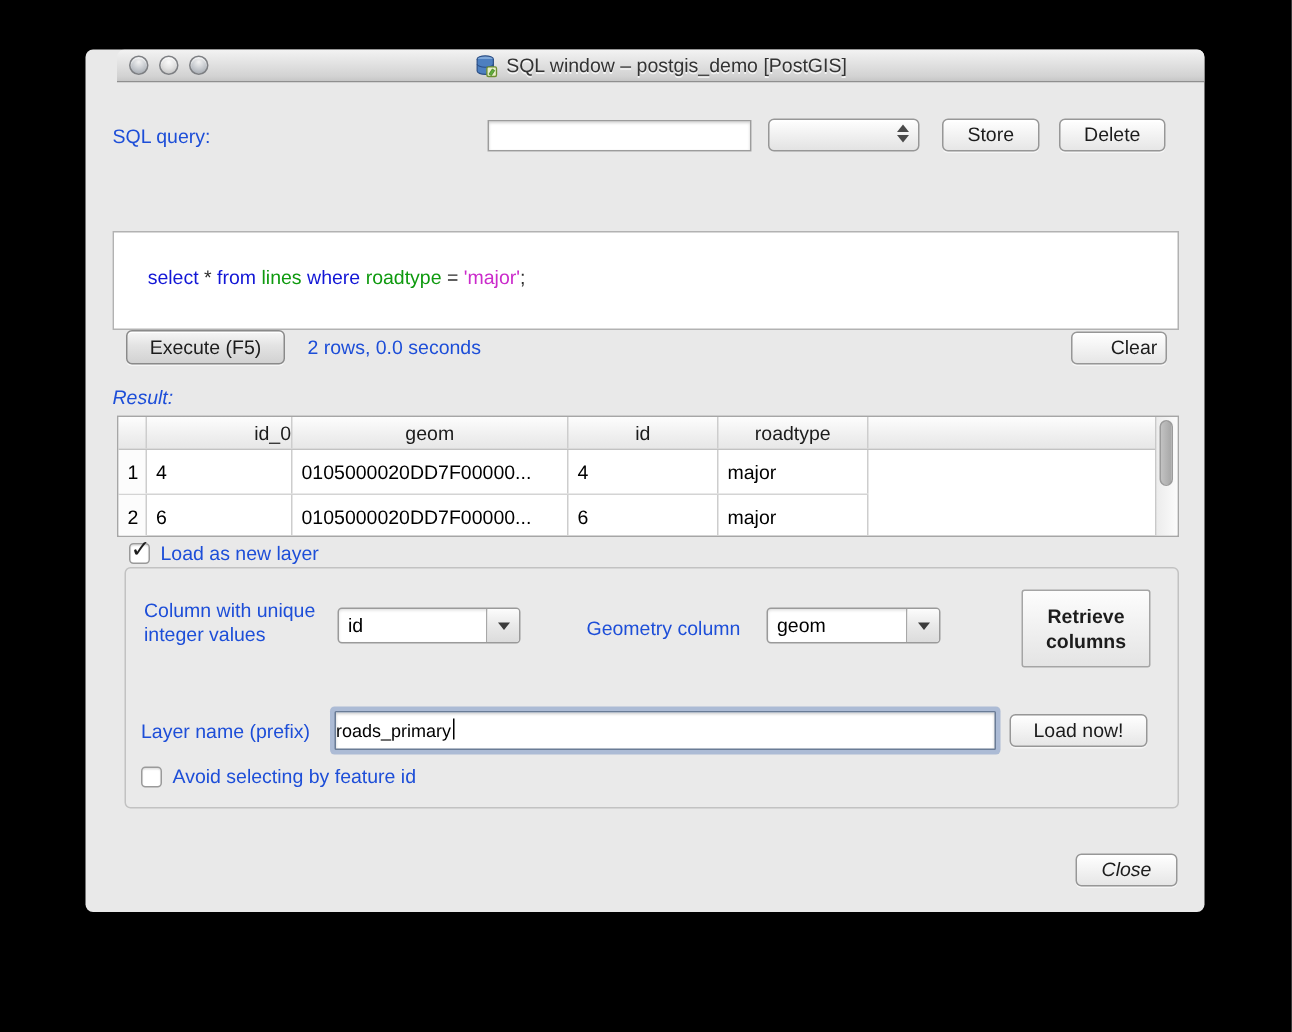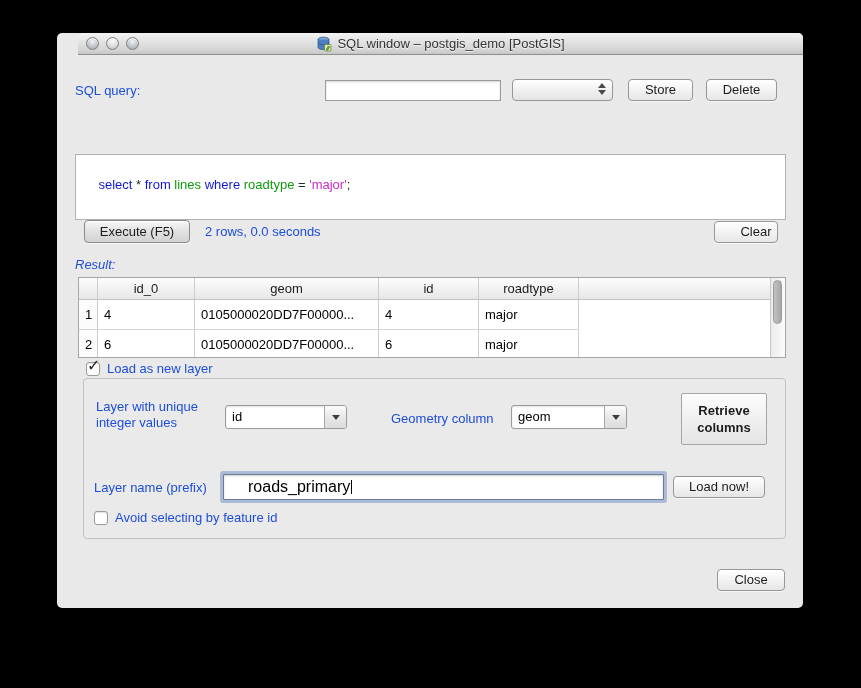--- a/index.html
+++ b/index.html
@@ -121,21 +121,21 @@
   .retrieve-btn {
     position:absolute; left:597px; top:14px; width:86px; height:52px;
     border:1px solid #a5a5a5; border-radius:2px;
     background:linear-gradient(#fdfdfd,#efefef 55%,#e4e4e4);
     font-size:13px; color:#1c1c1c; display:flex; align-items:center; justify-content:center; text-align:center; line-height:17px;
   }
   .layer-field {
     position:absolute; left:139px; top:95px; width:441px; height:26px;
     background:#fff; border:1px solid #6a7c96; border-radius:1px;
     box-shadow:0 0 0 3px rgba(120,148,194,.55), inset 0 1px 2px rgba(0,0,0,.2);
-    font-size:16px; line-height:24px; padding-left:24px; color:#000;
+    font-size:12px; line-height:24px; padding-left:0; color:#000;
   }
   .caret { display:inline-block; width:1px; height:14px; background:#000; vertical-align:-2px; margin-left:1px; }
 
   .db-icon { width:16px; height:16px; display:block; }
 </style>
 </head>
 <body>
 
 <div class="window">
 
@@ -176,21 +176,21 @@
   <div class="btn dark" style="left:27px;top:187px;width:106px;height:23px;line-height:21px;">Execute (F5)</div>
   <div class="label" style="position:absolute;left:148px;top:191px;">2 rows, 0.0 seconds</div>
   <div class="btn" style="left:657px;top:188px;width:64px;padding-left:20px;">Clear</div>
 
   <div class="label" style="position:absolute;left:18px;top:224px;font-style:italic;">Result:</div>
 
   <div class="result-table">
     <div class="rt-inner">
       <div class="rt-header">
         <div class="hc blank" style="width:19px;"></div>
-        <div class="hc" style="width:97px;">id_0</div>
+        <div class="hc" style="width:97px;text-align:right;">id_0</div>
         <div class="hc" style="width:184px;">geom</div>
         <div class="hc" style="width:100px;">id</div>
         <div class="hc" style="width:100px;">roadtype</div>
         <div class="hc fill"></div>
       </div>
       <div class="rt-row">
         <div class="c rn" style="width:19px;">1</div>
         <div class="c" style="width:97px;">4</div>
         <div class="c" style="width:184px;">0105000020DD7F00000...</div>
         <div class="c" style="width:100px;">4</div>
@@ -211,21 +211,21 @@
 
   <div class="cb-row" style="left:29px;top:328px;">
     <span class="cb-box checked">
         <span class="cb-check">✓</span>
       </span>
     <span class="label">Load as new layer</span>
   </div>
 
   <div class="groupbox">
 
-    <div class="label" style="position:absolute;left:12px;top:20px;width:135px;line-height:16px;">Layer with unique integer values</div>
+    <div class="label" style="position:absolute;left:12px;top:20px;width:135px;line-height:16px;">Column with unique integer values</div>
     <div class="combo" style="left:141px;top:26px;width:122px;">
       <span class="val">id</span>
       <span class="drop">
           <span class="tri"></span>
         </span>
     </div>
 
     <div class="label" style="position:absolute;left:307px;top:32px;">Geometry column</div>
     <div class="combo" style="left:427px;top:26px;width:116px;">
       <span class="val">geom</span>
@@ -241,15 +241,15 @@
       <span>roads_primary</span><span class="caret"></span>
     </div>
     <div class="btn" style="left:589px;top:97px;width:92px;">Load now!</div>
 
     <div class="cb-row" style="left:10px;top:131px;">
       <span class="cb-box"></span>
       <span class="label">Avoid selecting by feature id</span>
     </div>
   </div>
 
-  <div class="btn" style="left:660px;top:536px;width:68px;">Close</div>
+  <div class="btn" style="left:660px;top:536px;width:68px;font-style:italic;">Close</div>
 
 </div>
 
 </body></html>

